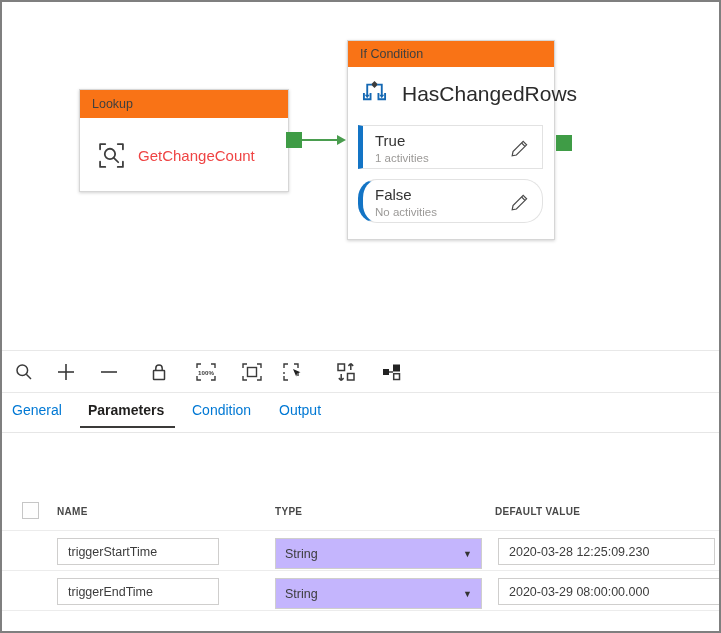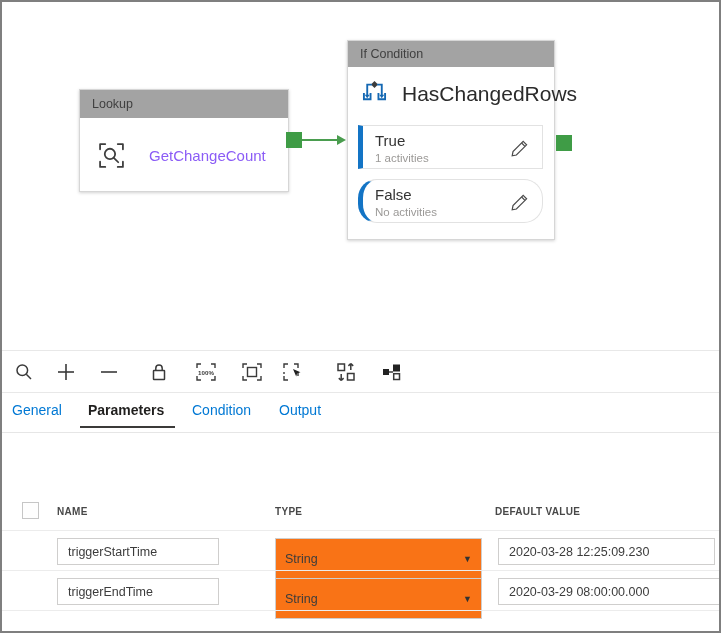--- a/index.html
+++ b/index.html
@@ -11,26 +11,26 @@
   }
   .abs { position:absolute; }
 
   
   .node {
     position:absolute; background:#fff;
     border:1px solid #d6d6d6;
     box-shadow:0 1px 3px rgba(0,0,0,.18);
   }
   .node-header {
-    height:28px; background:#a3a3a3; color:#3f3f3f;
+    height:28px; background:#f97316; color:#3f3f3f;
     font-size:12.5px; line-height:28px; padding:0 12px;
   }
   .node-body { position:relative; }
   .lookup-body { display:flex; align-items:center; height:74px; padding-left:18px; }
-  .lookup-name { font-size:15px; color:#8b5cf6; margin-left:24px; }
+  .lookup-name { font-size:15px; color:#ef4444; margin-left:13px; }
   .if-title-row { display:flex; align-items:center; padding:14px 0 0 13px; }
   .if-name { font-size:21px; color:#2b2b2b; margin-left:14px; }
   .branch-card {
     position:absolute; left:10px; width:185px; height:44px;
     background:#fff; border:1px solid #e2e2e2; border-left:5px solid #1374c5;
     padding:6px 10px 0 12px;
   }
   .branch-label { font-size:15px; color:#333; }
   .branch-sub { font-size:11.5px; color:#9b9997; margin-top:3px; }
   .branch-edit { position:absolute; right:12px; top:12px; width:20px; height:20px; }
@@ -65,21 +65,21 @@
 
   
   .checkbox { position:absolute; width:17px; height:17px; border:1px solid #c6c6c6; background:#fefefe; }
   .col-head { position:absolute; font-size:10px; font-weight:bold; color:#484848; letter-spacing:.3px; }
   .row-sep { position:absolute; left:0; width:100%; height:1px; background:#ececec; }
   .cell-input {
     position:absolute; height:27px; border:1px solid #cfcecd; background:#fff;
     font-family:"Liberation Sans", sans-serif; font-size:12.5px; color:#3c3c3c; padding:0 10px;
   }
   .dropdown {
-    position:absolute; height:41px; border:1px solid #cfcecd; background:#f97316;
+    position:absolute; height:31px; border:1px solid #cfcecd; background:#c4b5fd;
     display:flex; align-items:center; justify-content:space-between; padding:0 9px;
     font-size:12.5px; color:#3c3c3c; cursor:pointer;
   }
   .caret { font-size:9px; color:#333; }
   svg { display:block; }
 </style>
 </head>
 <body>
 
 <div id="screen">

